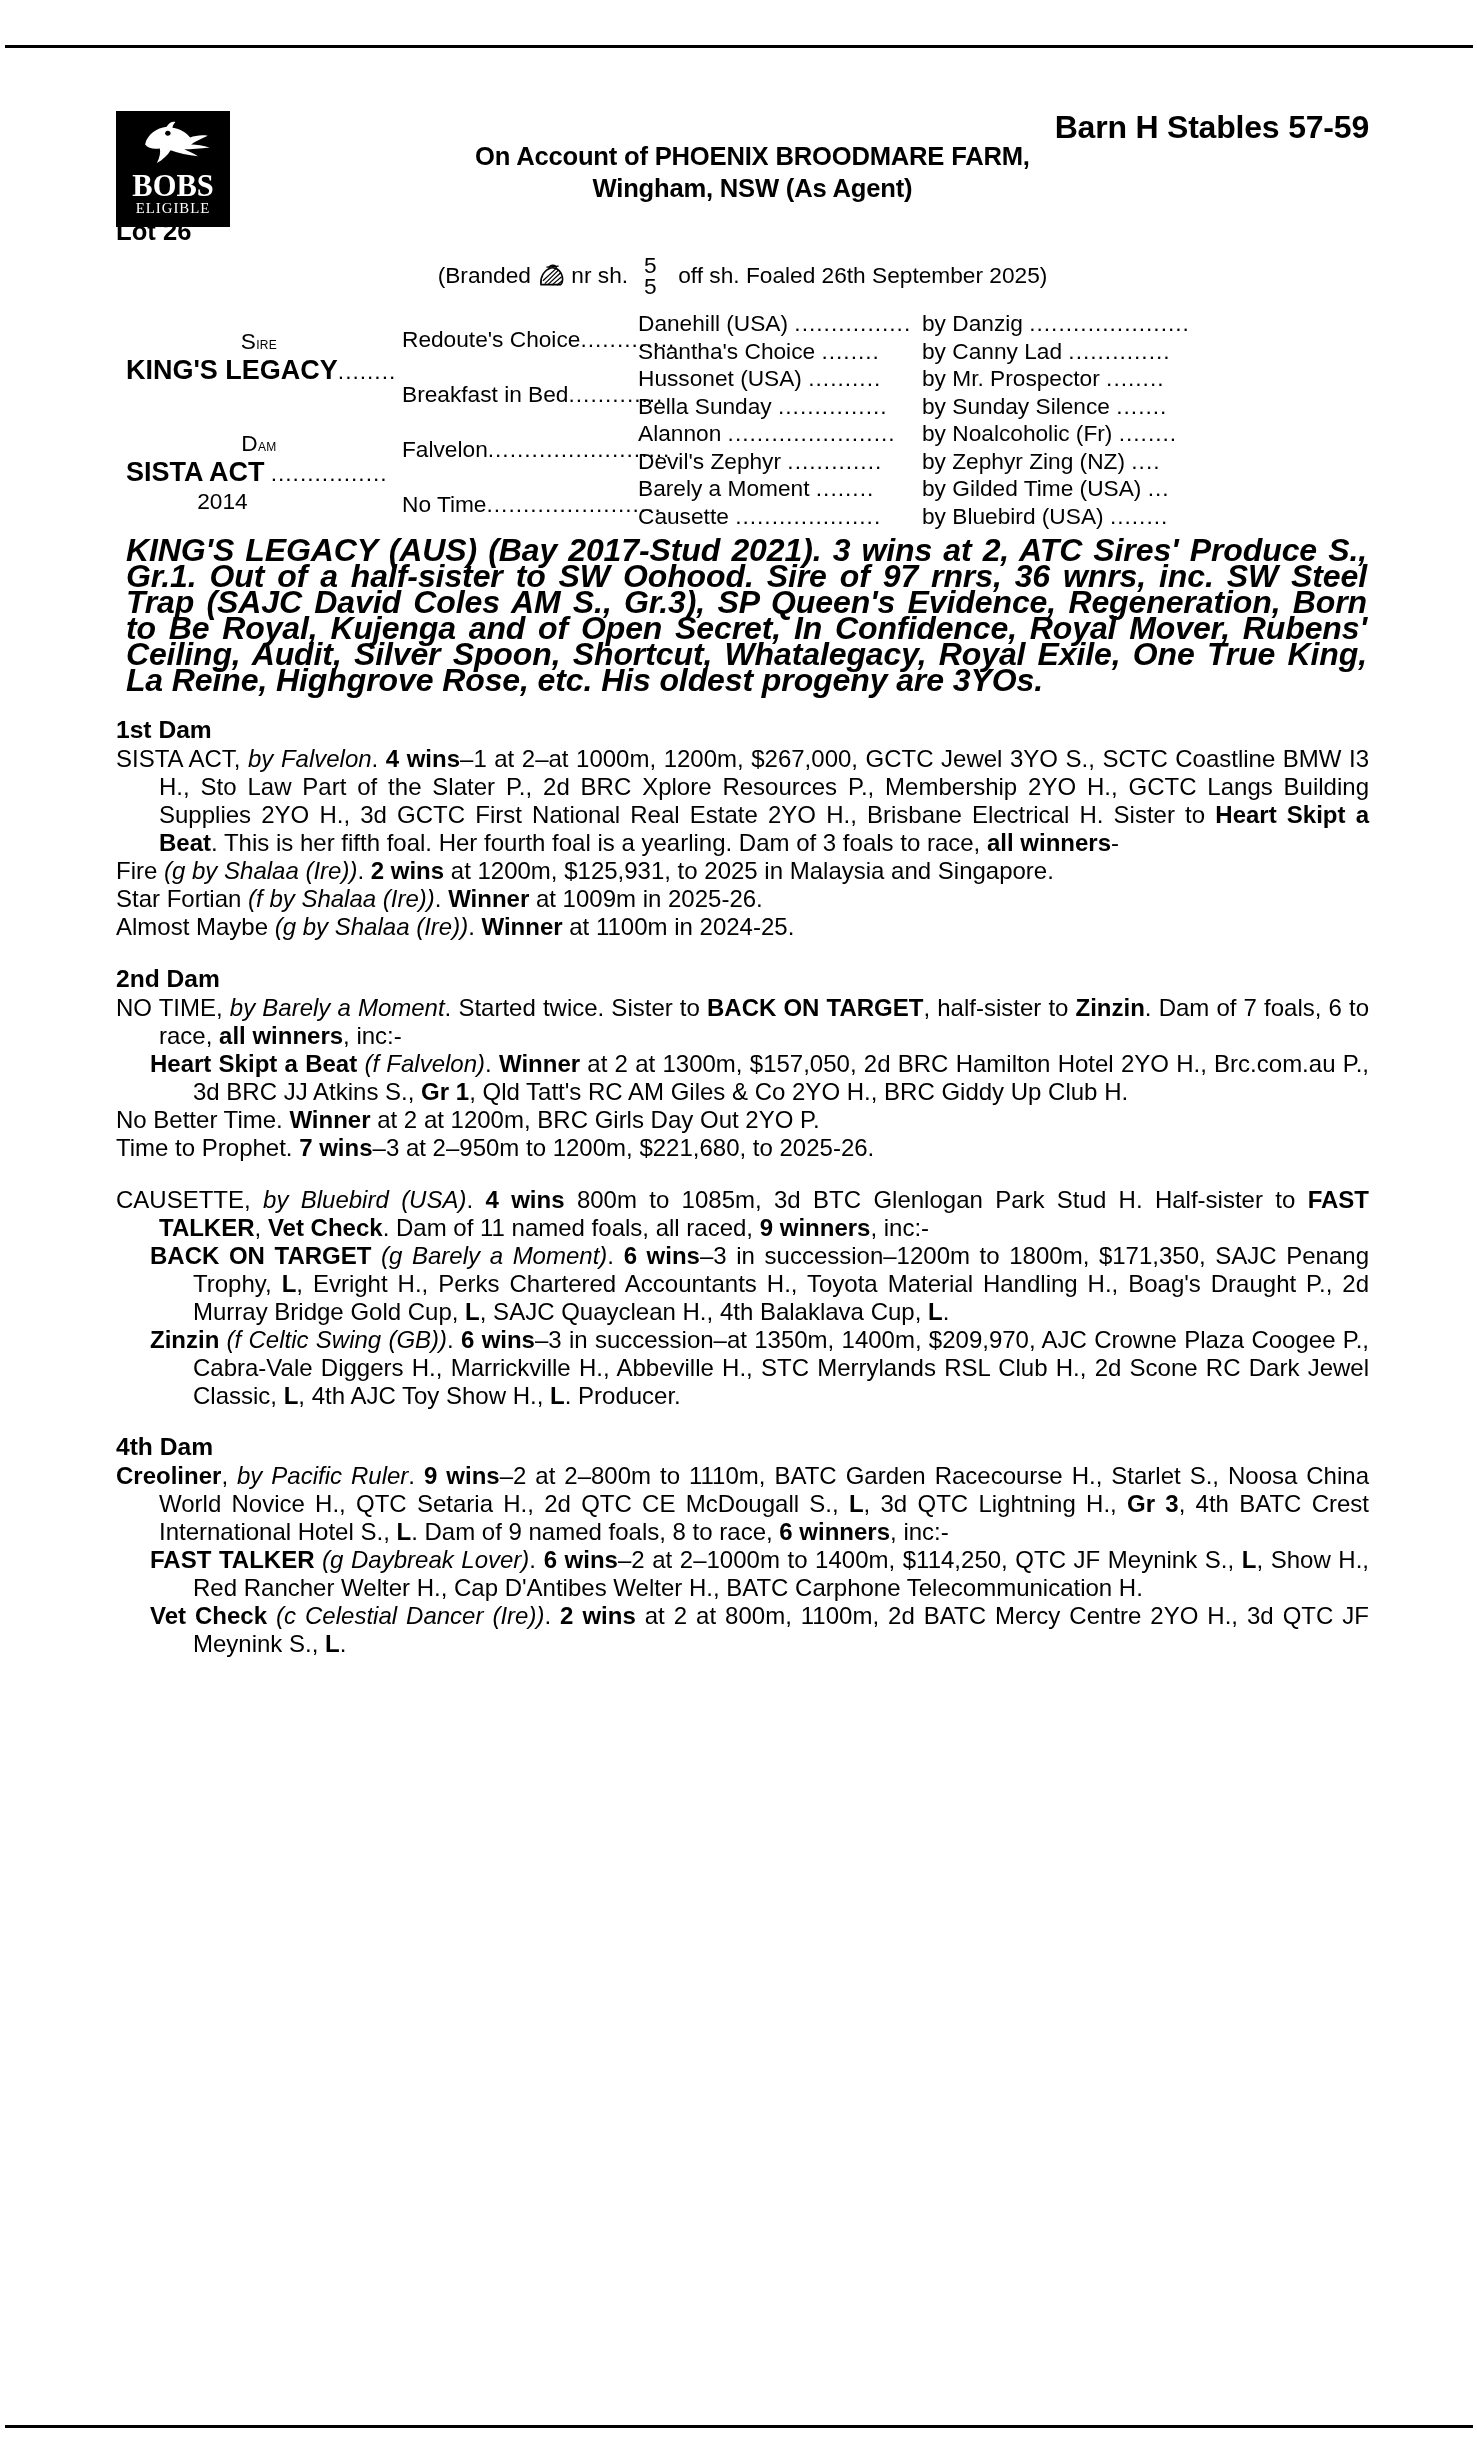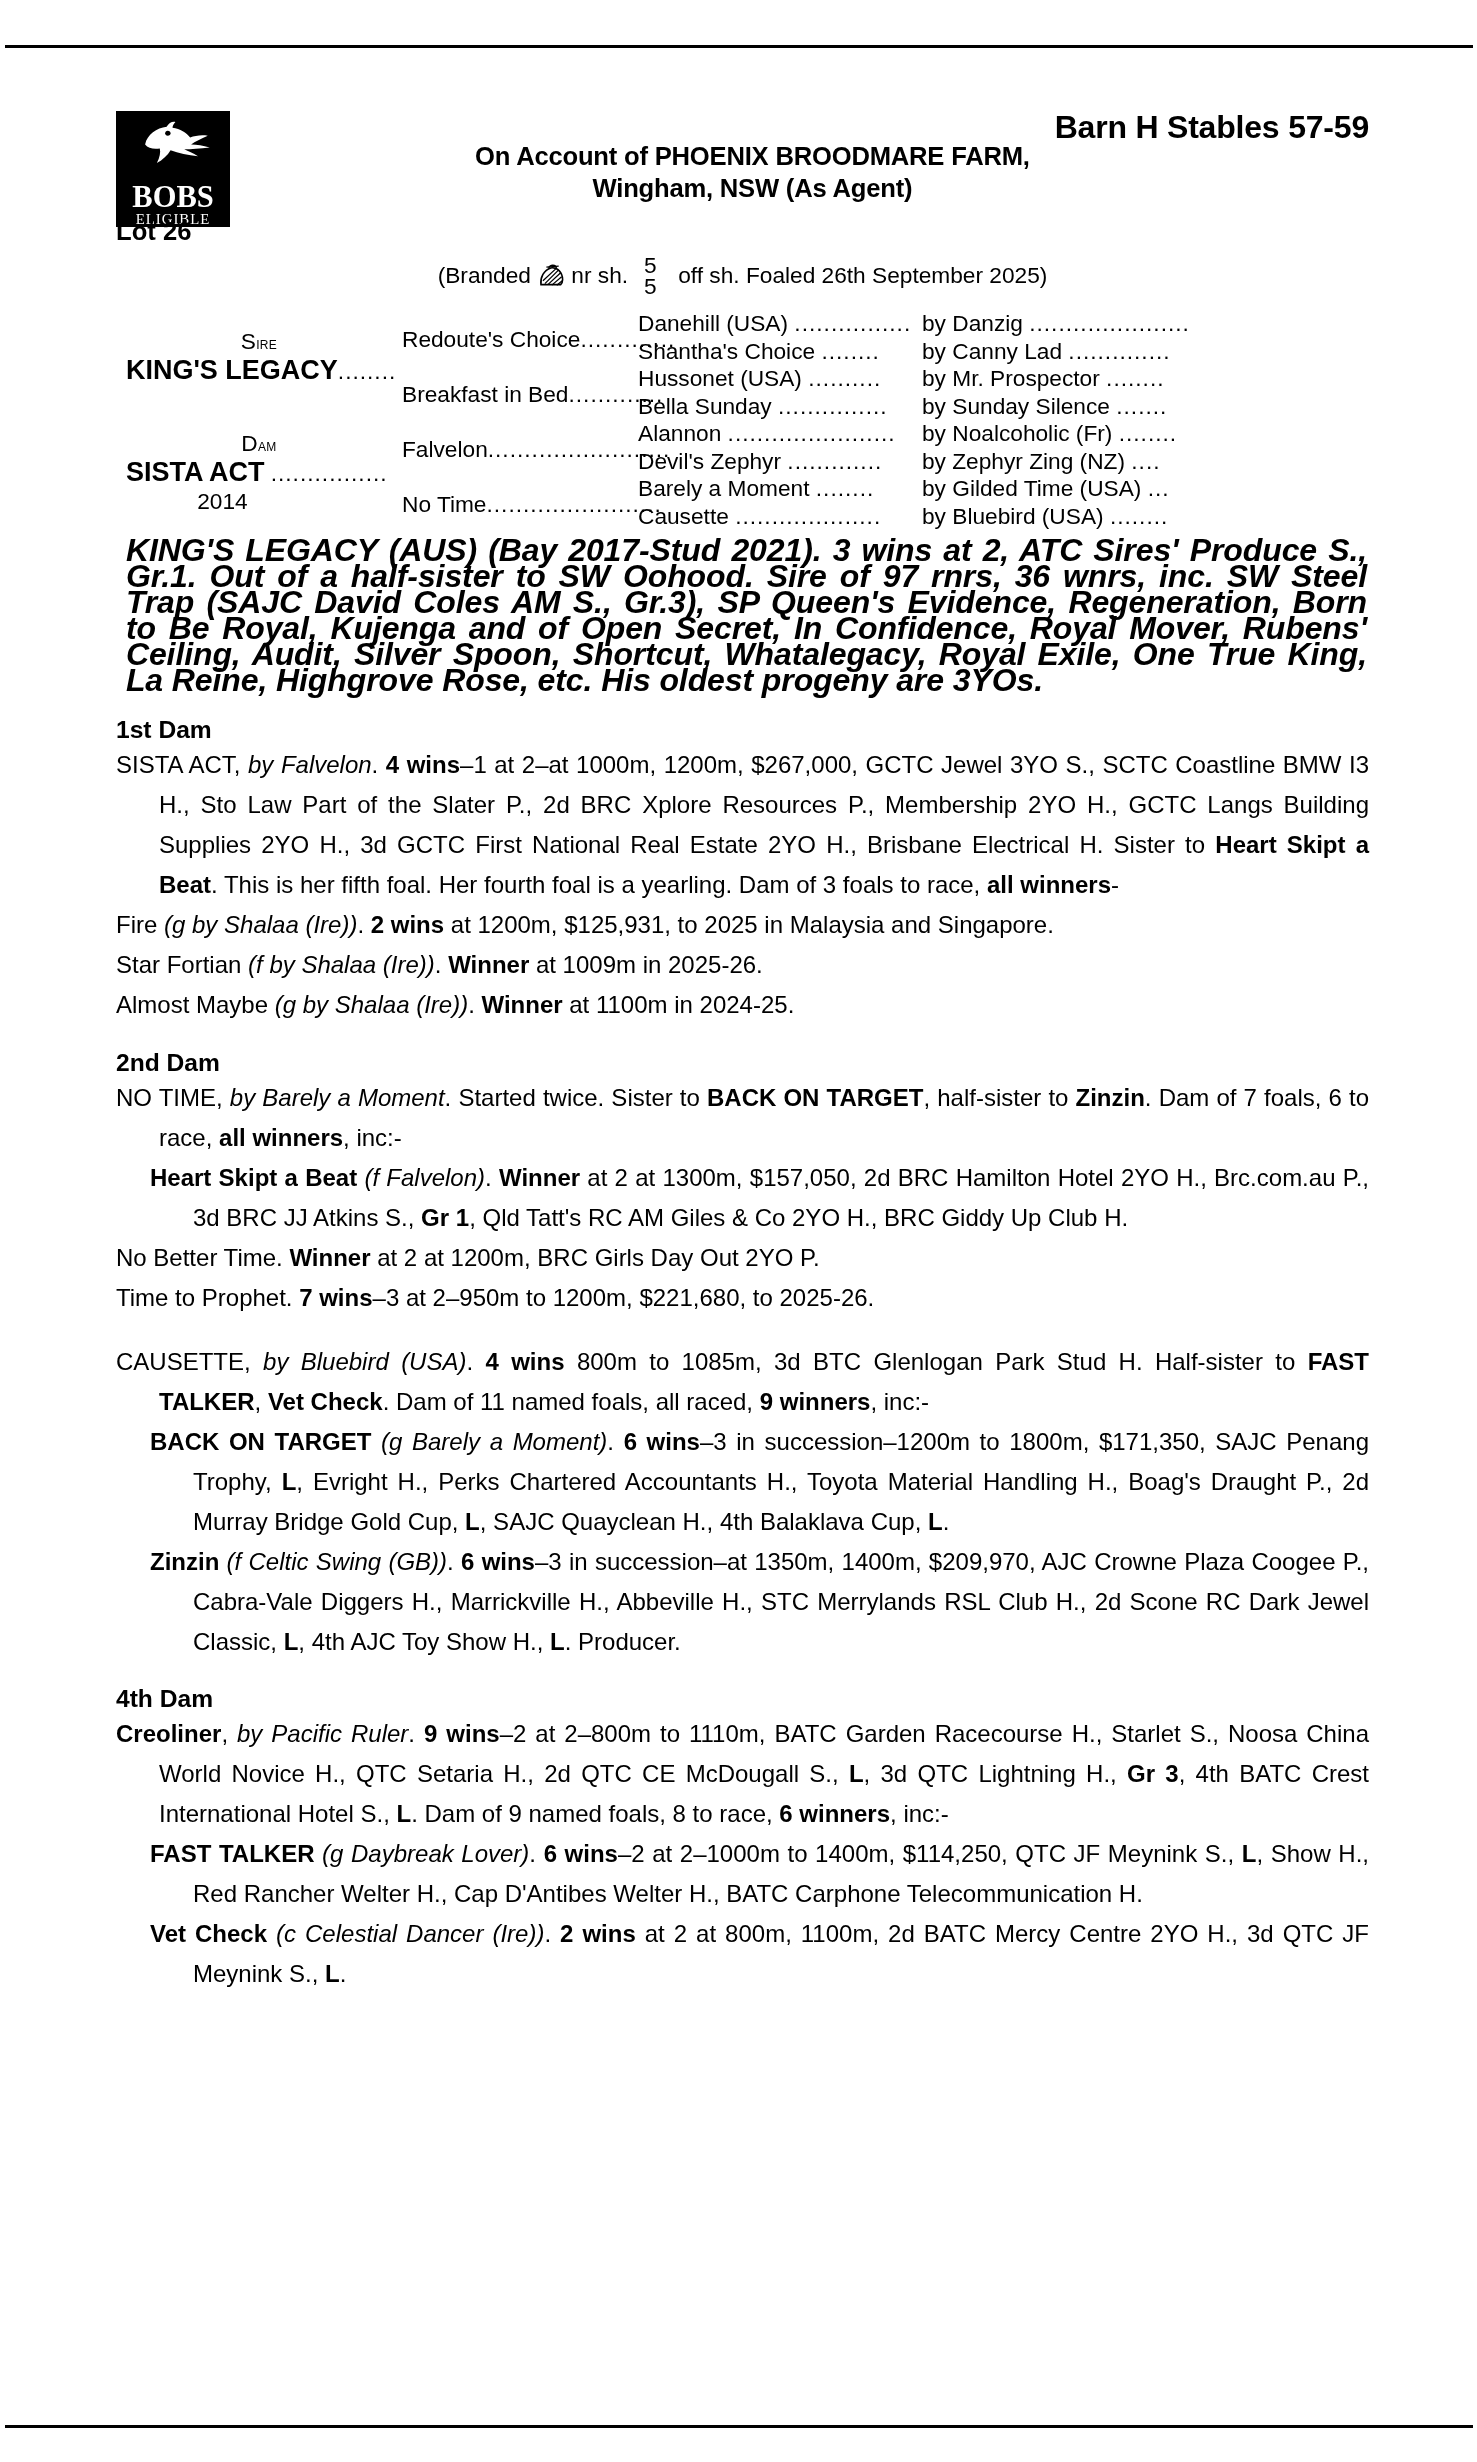--- a/index.html
+++ b/index.html
@@ -57,21 +57,21 @@
     justify-content: flex-start;
     overflow: hidden;
   }
   .bobs-logo .horse { margin-top: 7.9px; }
   .bobs-logo .bobs-word {
     font-family: "Liberation Serif", serif;
     font-weight: bold;
     font-size: 30.5px;
     letter-spacing: 0px;
     line-height: 31.5px;
-    margin-top: 12px;
+    margin-top: 1px;
   }
   .bobs-logo .elig-word {
     font-family: "Liberation Serif", serif;
     font-size: 14.8px;
     letter-spacing: 1px;
     line-height: 15.8px;
     margin-top: -1px;
   }
   .barn-line {
     position: absolute;
@@ -200,21 +200,21 @@
 
   
   .dam-section { margin-top: 23.6px; }
   .dam-heading {
     font-weight: bold;
     font-size: 24.6px;
     margin-bottom: 1px;
   }
   .entry {
     font-size: 24px;
-    line-height: 40px;
+    line-height: 28px;
     text-align: justify;
     padding-left: 43px;
     text-indent: -43px;
     margin: 0;
   }
   .entry.sub {
     padding-left: 77px;
     text-indent: -43px;
   }
   .entry b { font-weight: bold; }

